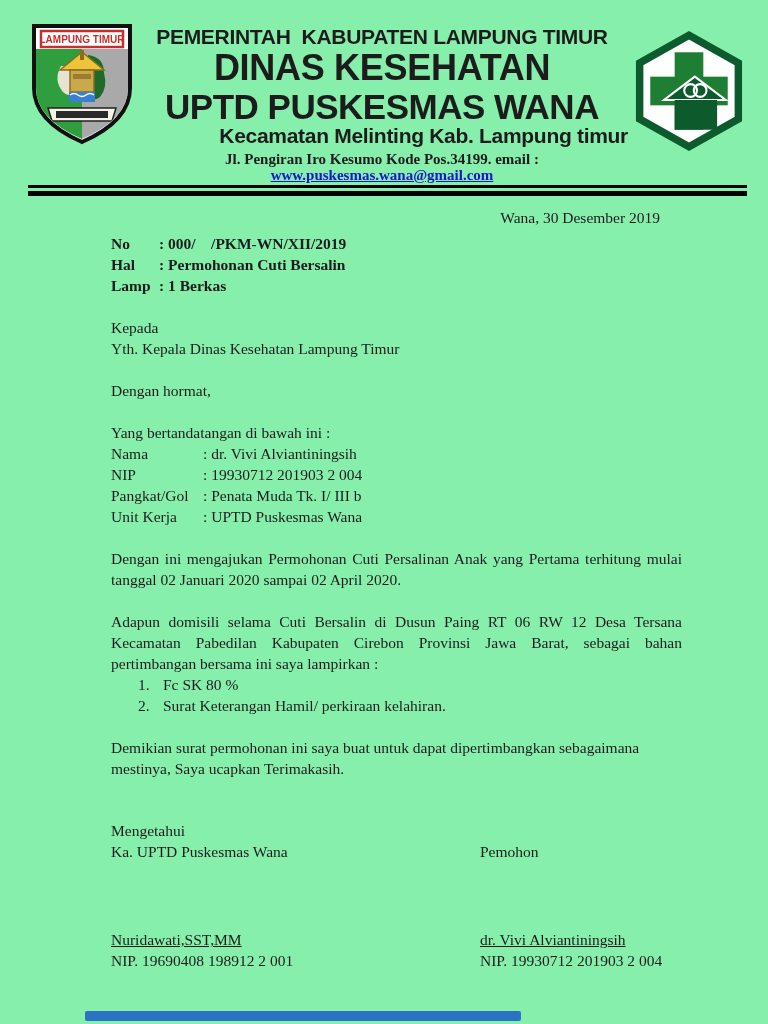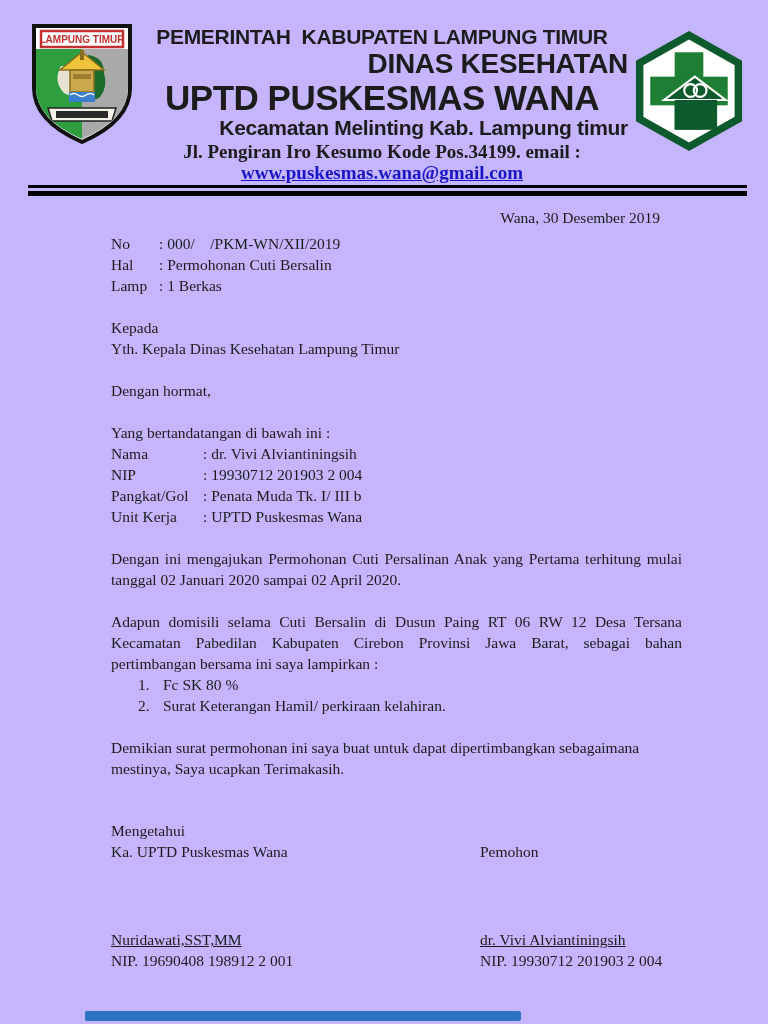--- a/index.html
+++ b/index.html
@@ -1,38 +1,38 @@
 <!DOCTYPE html>
 <html><head>
 <meta charset="utf-8">
 <style>
   * { margin:0; padding:0; box-sizing:border-box; }
   html,body { background:#e8e8e8; }
   .page {
     position:relative; width:768px; height:1024px; margin:0 auto;
-    background:#c4b5fd; overflow:hidden;
+    background:#86efac; overflow:hidden;
     font-family:"Liberation Serif", serif; color:#1c1c1c;
   }
   
   .header { display:flex; align-items:flex-start; padding-top:22px; }
   .logo-left { width:108px; margin-left:28px; flex:0 0 auto; }
   .logo-right { width:122px; margin-right:18px; margin-top:8px; flex:0 0 auto; }
   .head-text { flex:1; text-align:center; font-family:"Liberation Sans", sans-serif; font-weight:bold; line-height:1.08; padding-top:4px; }
   .ht1 { font-size:21px; white-space:pre; letter-spacing:-0.3px; }
-  .ht2 { font-size:28px; letter-spacing:-0.3px;text-align:right; }
+  .ht2 { font-size:36px; letter-spacing:-0.3px; }
   .ht3 { font-size:35px; letter-spacing:-0.5px; }
   .ht4 { font-size:21px; letter-spacing:-0.3px;text-align:right; }
-  .addr { font-family:"Liberation Serif", serif; font-size:19px; font-weight:bold; margin-top:3px;text-align:center; }
+  .addr { font-family:"Liberation Serif", serif; font-size:15px; font-weight:bold; margin-top:3px;text-align:center; }
   .addr a { text-decoration:underline; cursor:pointer; }
   .rule { margin:2px 21px 0 28px; height:13px; border-top:3px solid #000; }
   .rule-thick { height:5px; background:#000; margin-top:3px; }
   
   .body { padding:0 86px 0 111px; font-size:15.5px; line-height:21px; }
   .date-line { margin-top:9px; text-align:right; padding-right:22px; }
-  .meta { margin-top:5px; }
+  .meta { margin-top:5px;font-weight:bold; }
   .row { display:flex; }
   .row .lbl { flex:0 0 48px; }
   .details .lbl { flex:0 0 92px; }
   .row .val { white-space:pre-wrap; }
   .block-gap { margin-top:21px; }
   .just { text-align:justify; }
   .att-list { }
   .att-row { display:flex; padding-left:27px; }
   .att-row .num { flex:0 0 25px; }
   

